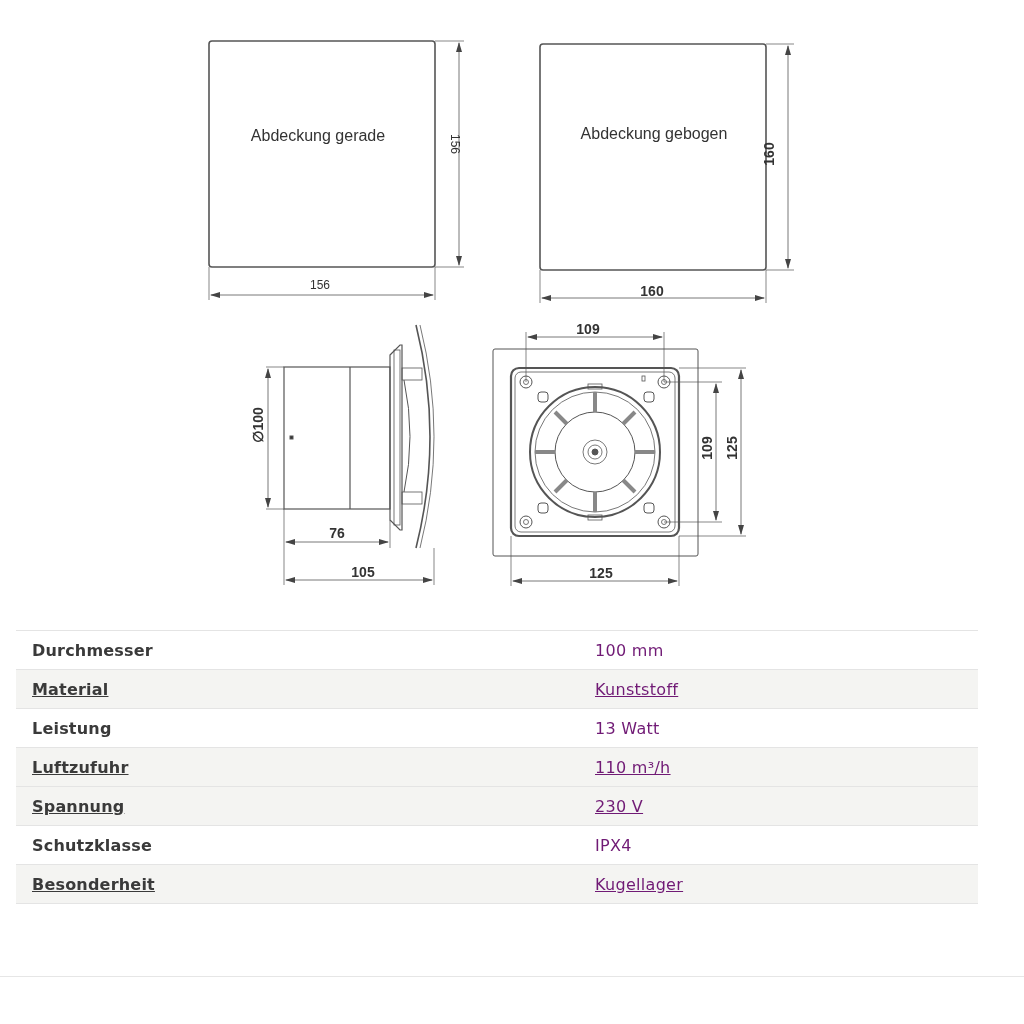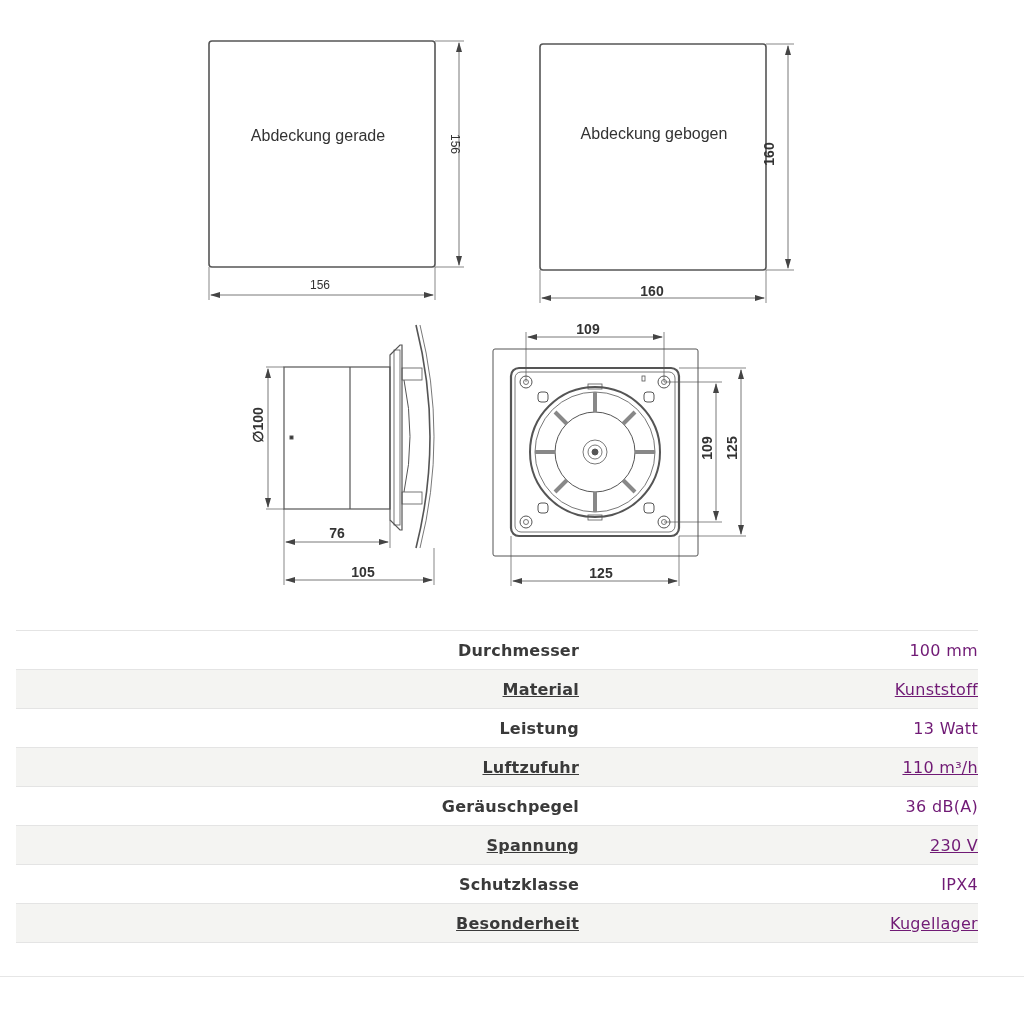--- a/index.html
+++ b/index.html
@@ -1,20 +1,20 @@
 <!DOCTYPE html>
 <html><head>
 <meta charset="utf-8">
 <style>
   html, body { margin: 0; padding: 0; background: #ffffff; }
   body { width: 1024px; height: 1024px; position: relative; overflow: hidden; font-family: "DejaVu Sans", sans-serif; }
   .drawing { position: absolute; left: 4px; top: 0; width: 1024px; height: 610px; }
   .drawing svg { position: absolute; left: 0; top: 0; }
   .dim-text { font-family: "Liberation Sans", sans-serif; fill: #333; }
-  .specs { position: absolute; left: 16px; top: 630px; width: 962px; border-collapse: collapse; text-align: right; }
+  .specs { position: absolute; left: 16px; top: 630px; width: 962px; border-collapse: collapse; }
   .specs td { height: 38px; padding: 0 0 0 16px; border-top: 1px solid #e4e4e4; border-bottom: 1px solid #e4e4e4; font-size: 16px; vertical-align: middle; }
   .specs tr.alt td { background: #f4f4f2; text-decoration: underline; }
   .specs td.key { font-weight: bold; color: #3a3a3a; width: 547px; letter-spacing: 0.2px; }
   .specs td.val { color: #701a75; letter-spacing: 0.3px; }
   .footer-line { position: absolute; left: 0; top: 976px; width: 1024px; height: 1px; background: #e6e6e6; }
 </style>
 </head>
 <body>
 
 <div class="drawing">
@@ -143,24 +143,20 @@
         <td class="val">Kunststoff</td>
       </tr>
     <tr>
         <td class="key">Leistung</td>
         <td class="val">13 Watt</td>
       </tr>
     <tr class="alt">
         <td class="key">Luftzufuhr</td>
         <td class="val">110 m³/h</td>
       </tr>
-    <tr>
-        <td class="key">Geräuschpegel</td>
-        <td class="val">36 dB(A)</td>
-      </tr>
     <tr class="alt">
         <td class="key">Spannung</td>
         <td class="val">230 V</td>
       </tr>
     <tr>
         <td class="key">Schutzklasse</td>
         <td class="val">IPX4</td>
       </tr>
     <tr class="alt">
         <td class="key">Besonderheit</td>

